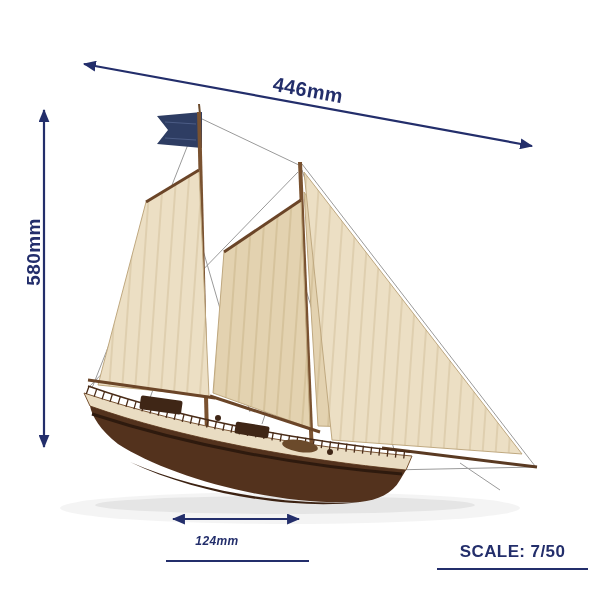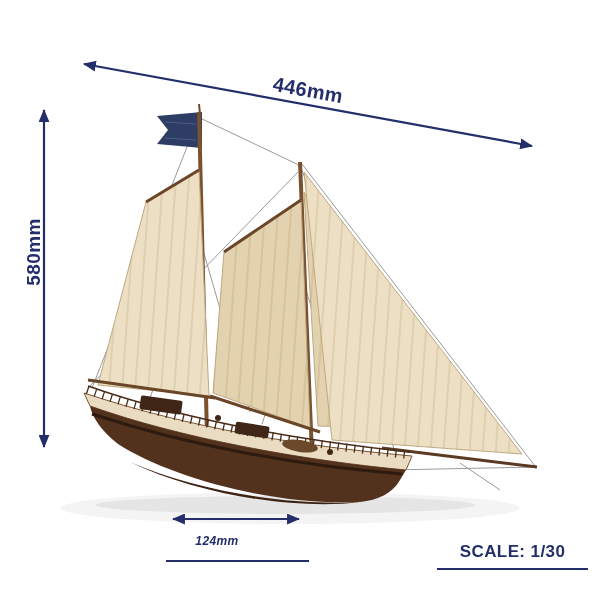--- a/index.html
+++ b/index.html
@@ -118,14 +118,14 @@
     <line x1="84" y1="64" x2="532" y2="146" stroke="#232e6b" stroke-width="2.2" marker-start="url(#arrow)" marker-end="url(#arrow)"></line>
     <line x1="44" y1="110" x2="44" y2="447" stroke="#232e6b" stroke-width="2.2" marker-start="url(#arrow)" marker-end="url(#arrow)"></line>
     <line x1="173" y1="519" x2="299" y2="519" stroke="#232e6b" stroke-width="2.2" marker-start="url(#arrow)" marker-end="url(#arrow)"></line>
     <line x1="166" y1="561" x2="309" y2="561" stroke="#232e6b" stroke-width="2"></line>
     <line x1="437" y1="569" x2="588" y2="569" stroke="#232e6b" stroke-width="2"></line>
   </svg>
 
   <div class="dim-label lbl-width">446mm</div>
   <div class="dim-label lbl-height">580mm</div>
   <div class="dim-label lbl-base">124mm</div>
-  <div class="dim-label lbl-scale">SCALE: 1/30</div>
+  <div class="dim-label lbl-scale">SCALE: 7/50</div>
 </div>
 
 </body></html>

